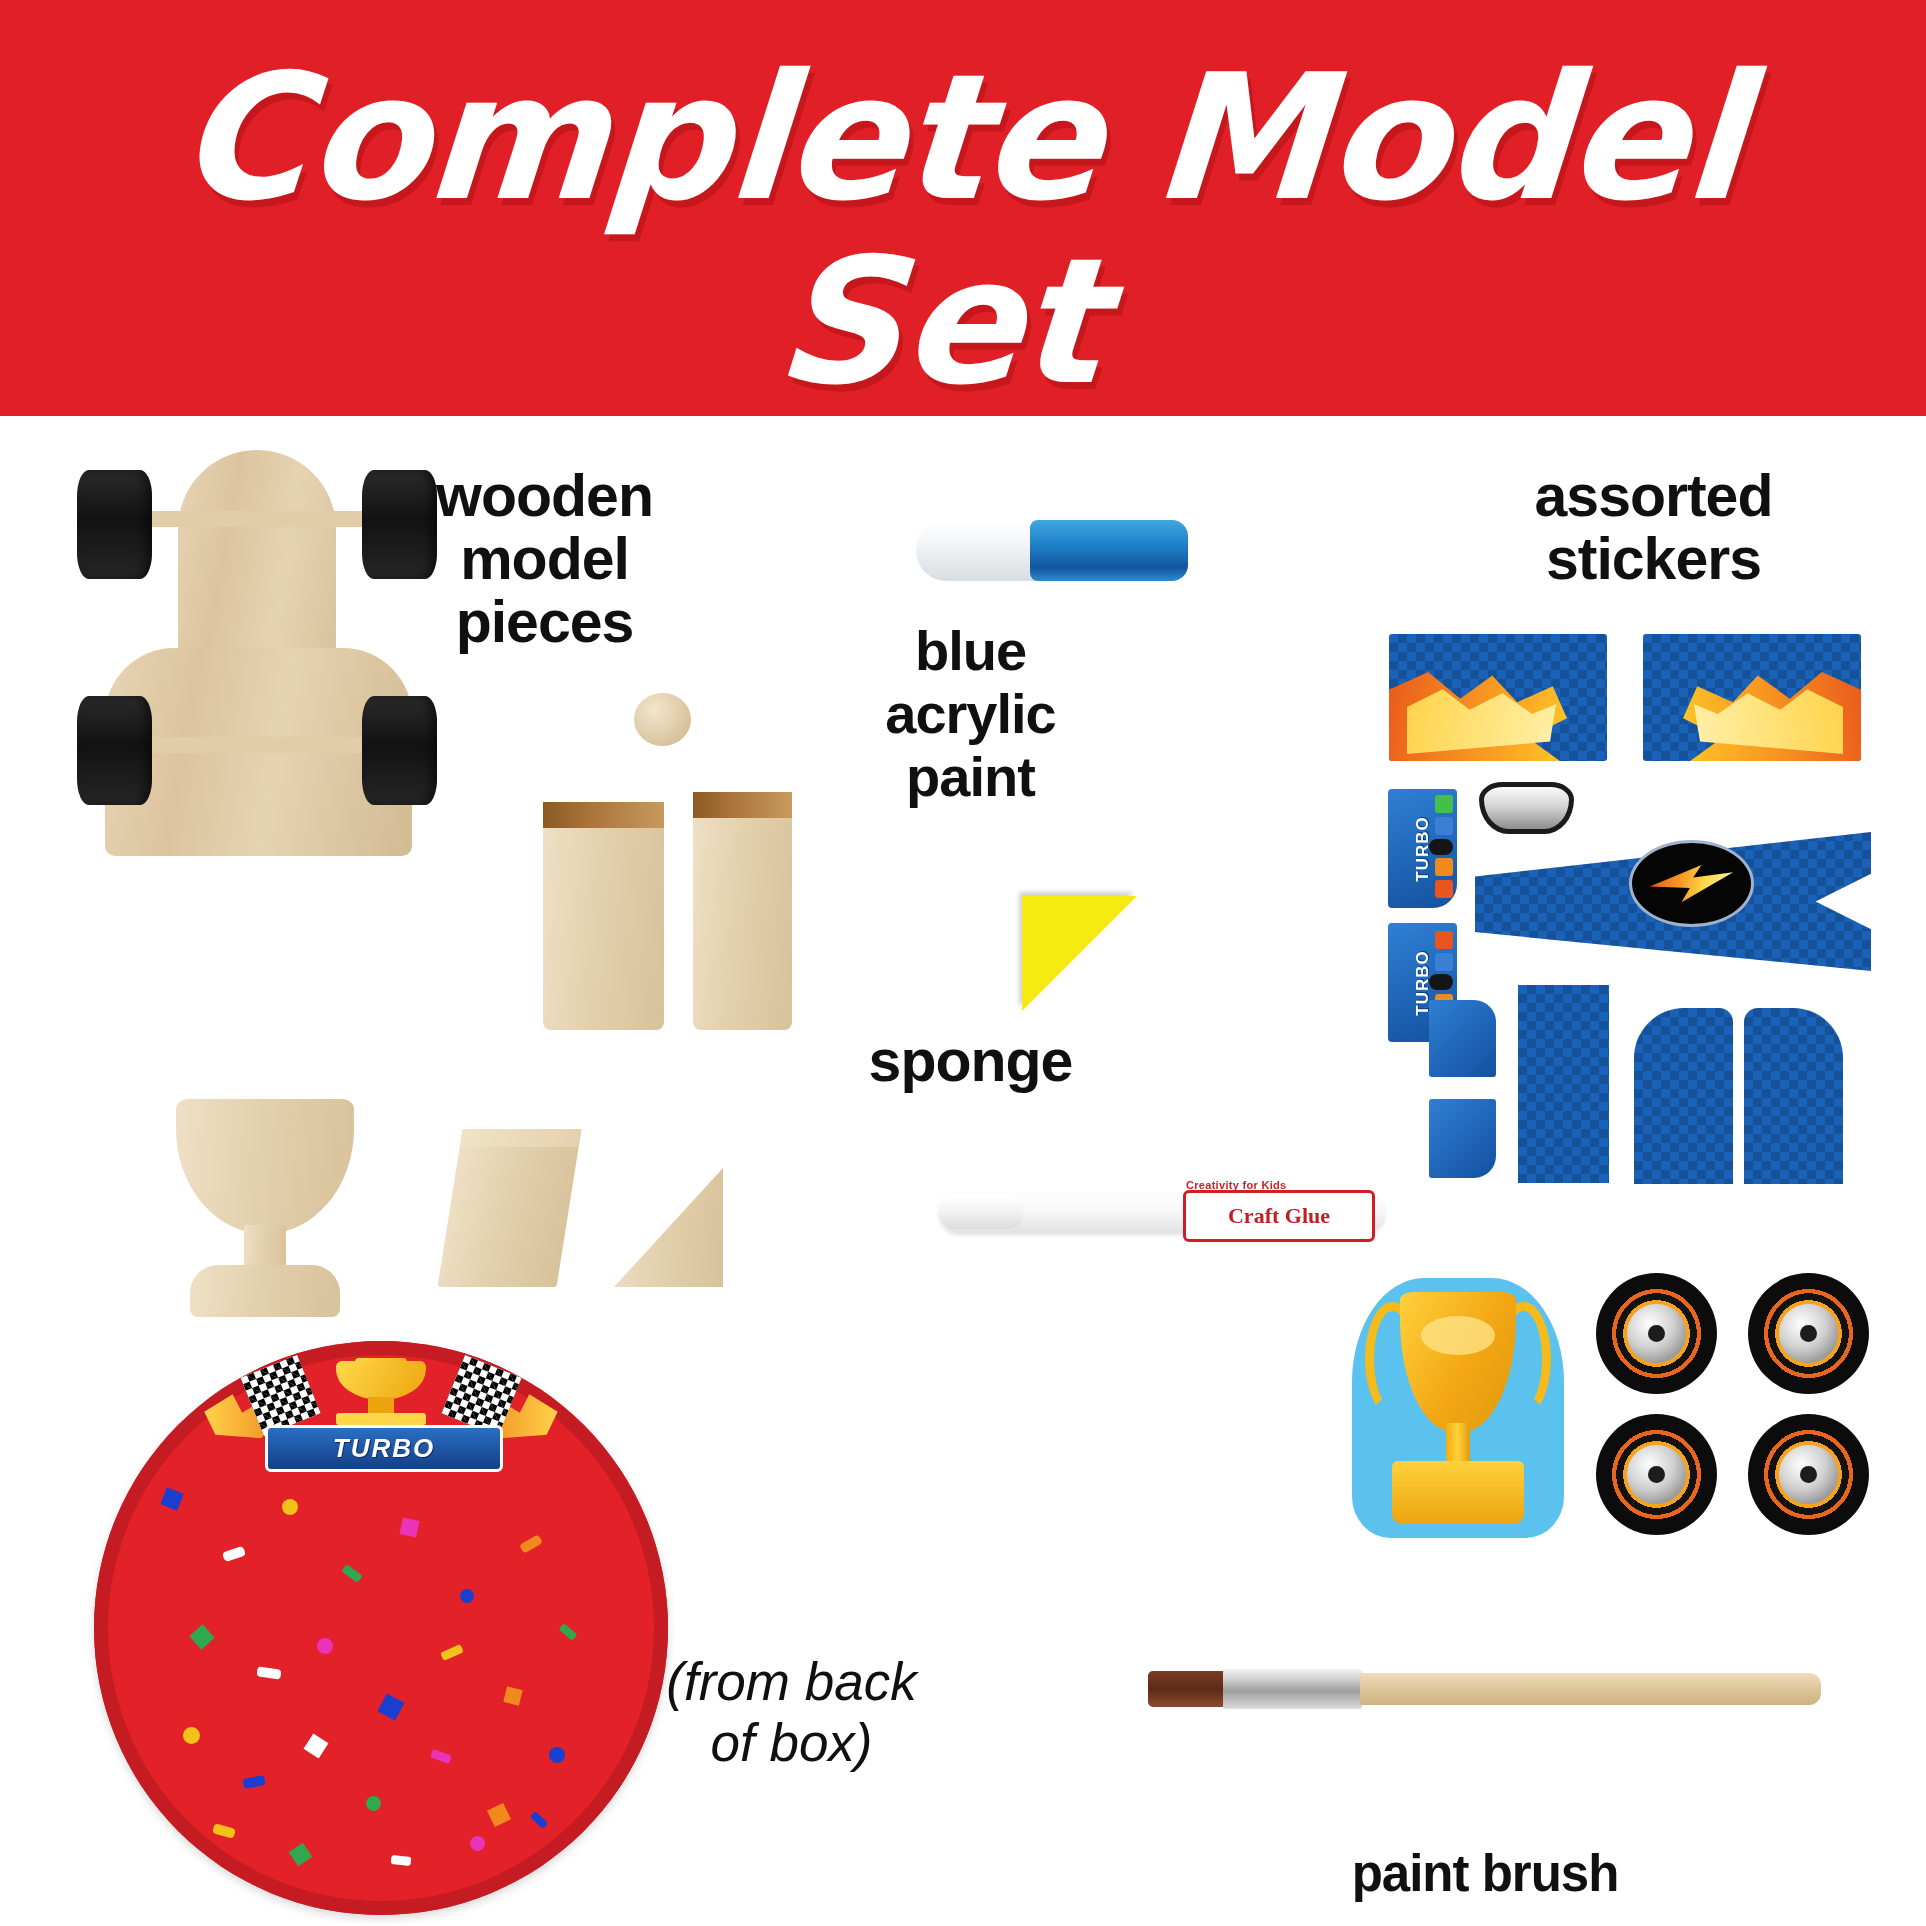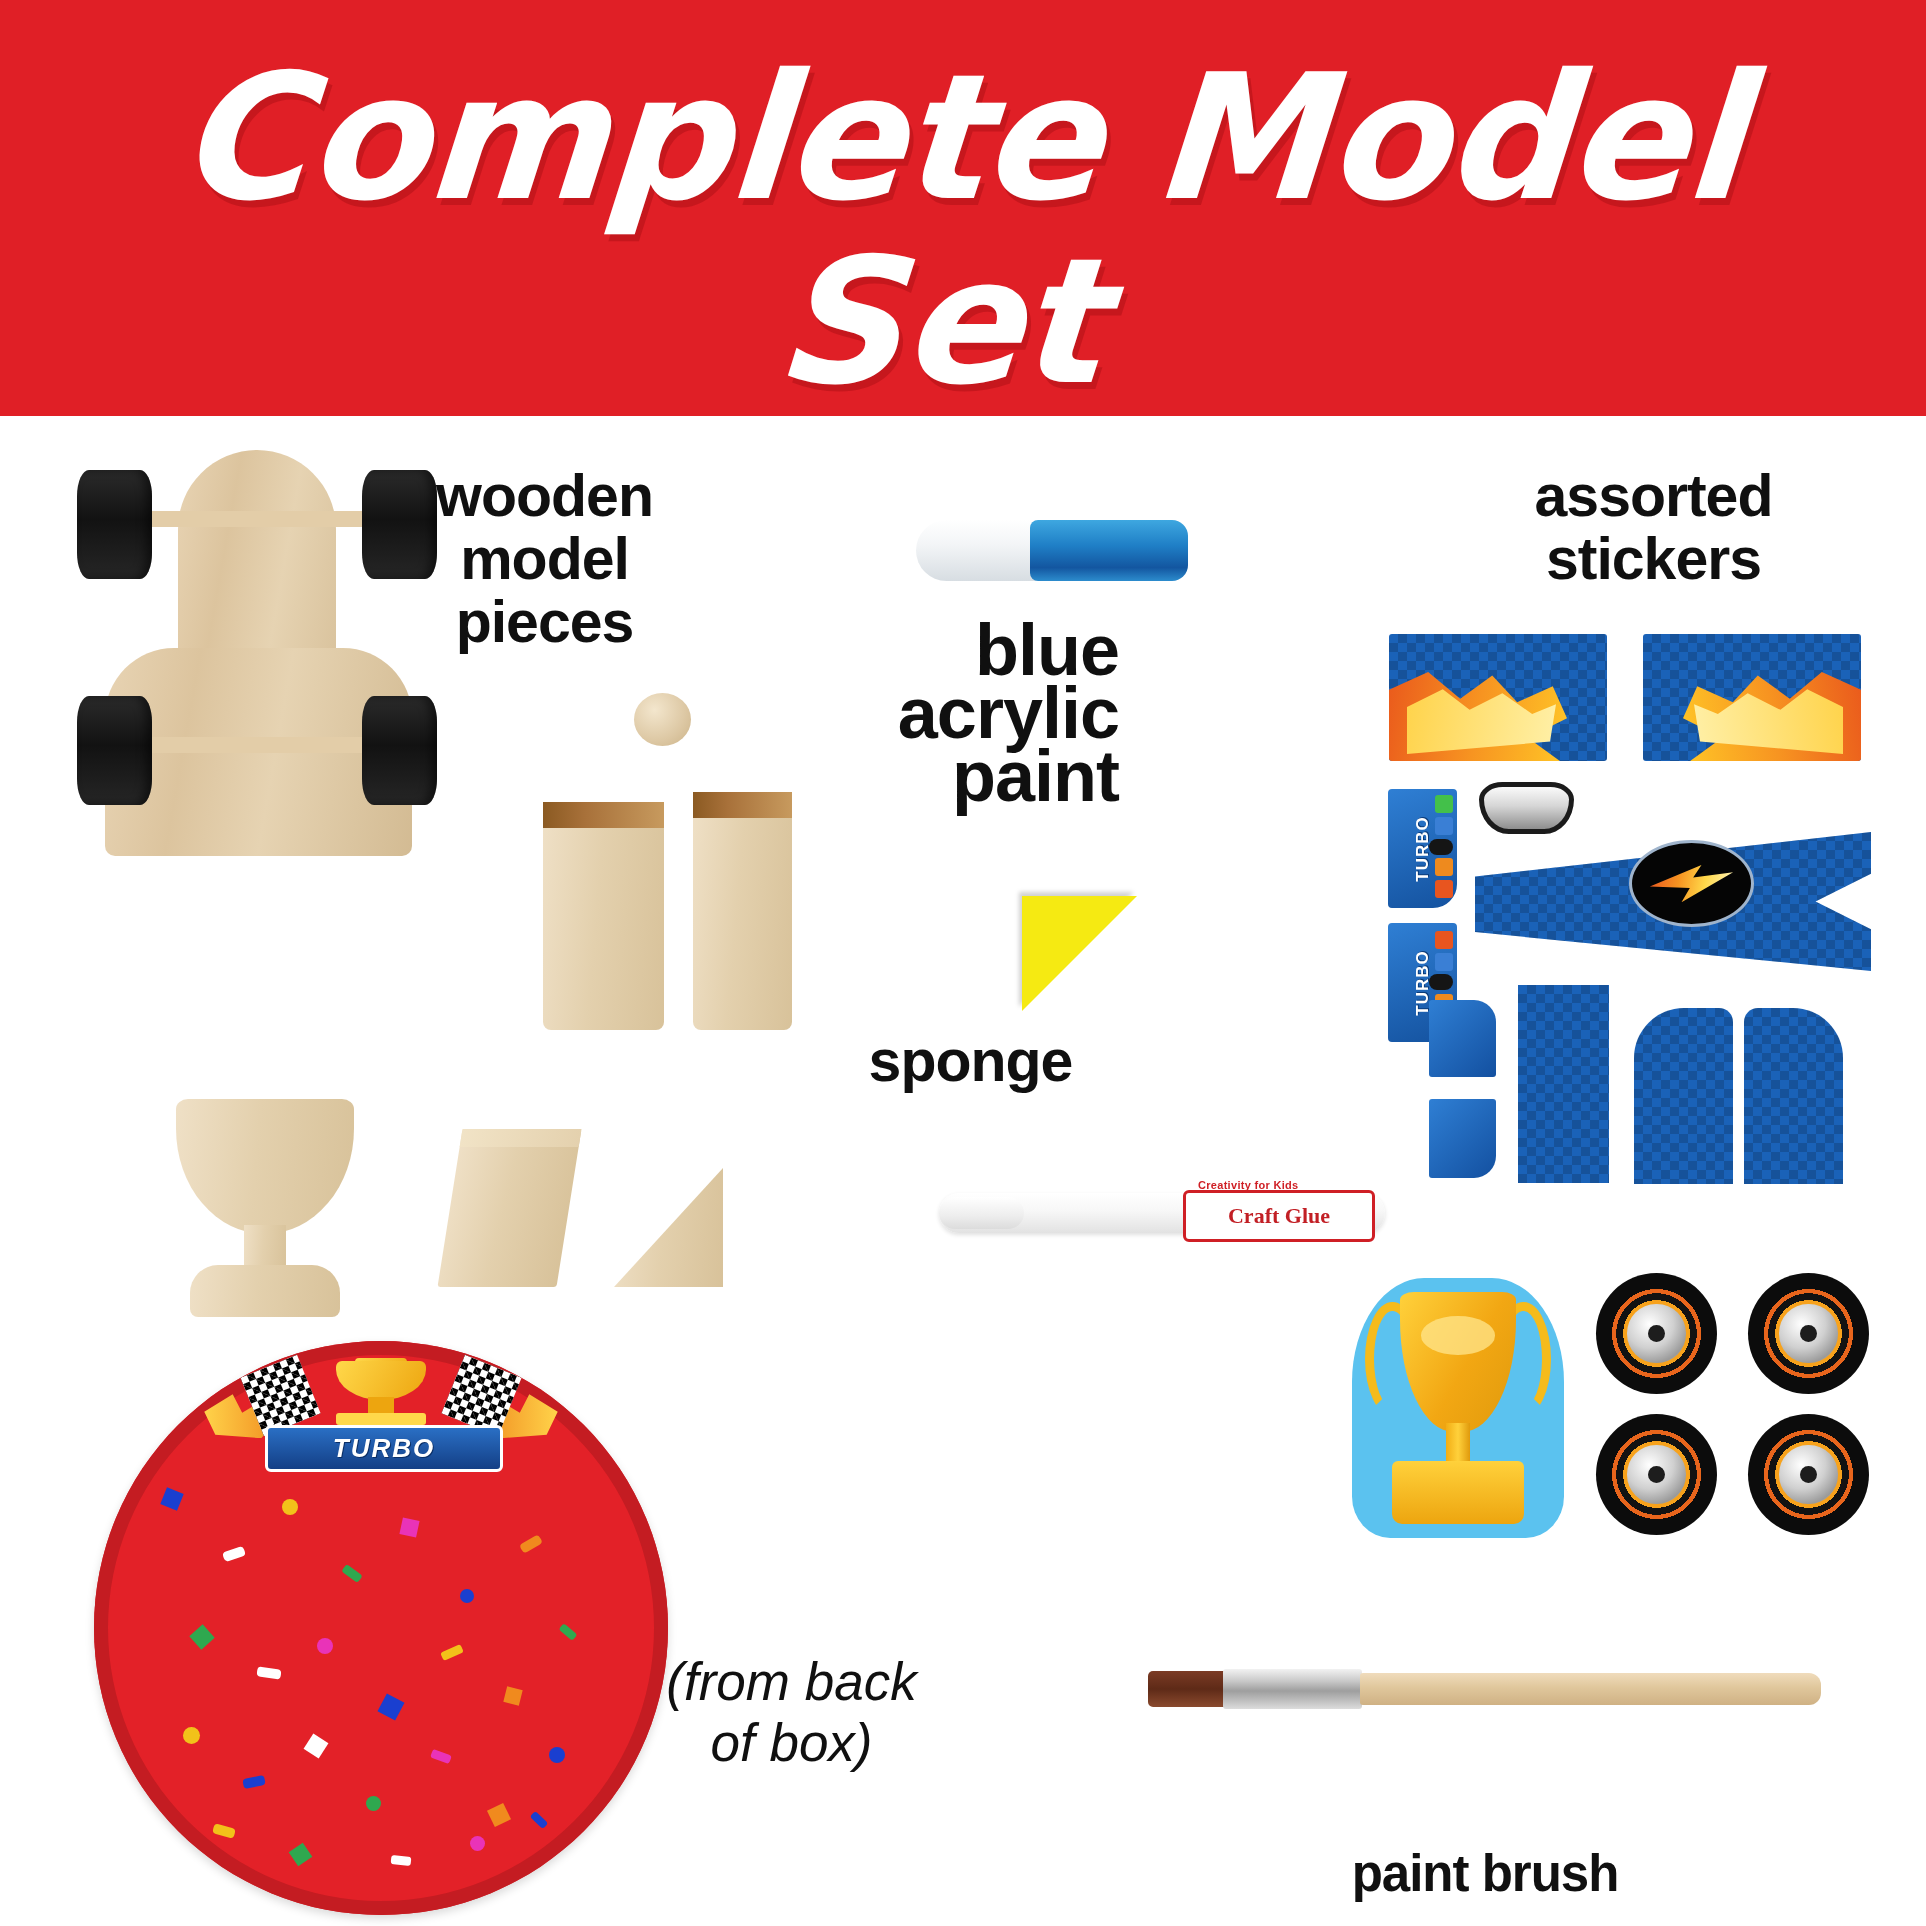--- a/index.html
+++ b/index.html
@@ -190,34 +190,34 @@
     <div>wooden</div>
     <div>model</div>
     <div>pieces</div>
   </div>
 
   <div class="pen" style="left:916px;top:520px;width:272px;height:61px;">
     <div class="pen-tip"></div>
     <div class="pen-body"></div>
   </div>
 
-  <div class="lbl" style="left:822px;top:619px;width:297px;font-size:72px;line-height:63px;text-align:right;">
+  <div class="lbl" style="left:822px;top:619px;width:297px;font-size:56px;line-height:63px;">
     <div>blue</div>
     <div>acrylic</div>
     <div>paint</div>
   </div>
 
   <div class="sponge" style="left:1022px;top:896px;border-width:0 0 115px 115px;border-color:transparent transparent #f5ea12 transparent;transform:rotate(180deg);"></div>
 
   <div class="lbl" style="left:822px;top:1030px;width:297px;font-size:59px;line-height:63px;">sponge</div>
 
   <div class="glue" style="left:939px;top:1193px;width:446px;">
     <div class="glue-nib"></div>
     <div class="glue-label" style="left:244px;top:-3px;width:186px;height:46px;">
-      <div class="glue-brand" style="left:12px;top:-14px;">Creativity for Kids</div>
+      <div class="glue-brand" style="left:0;top:-14px;">Creativity for Kids</div>
       <div class="glue-label-txt">Craft Glue</div>
     </div>
   </div>
 
 
   <div class="lbl" style="left:1426px;top:465px;width:455px;font-size:59px;line-height:63px;">
     <div>assorted</div>
     <div>stickers</div>
   </div>
 

